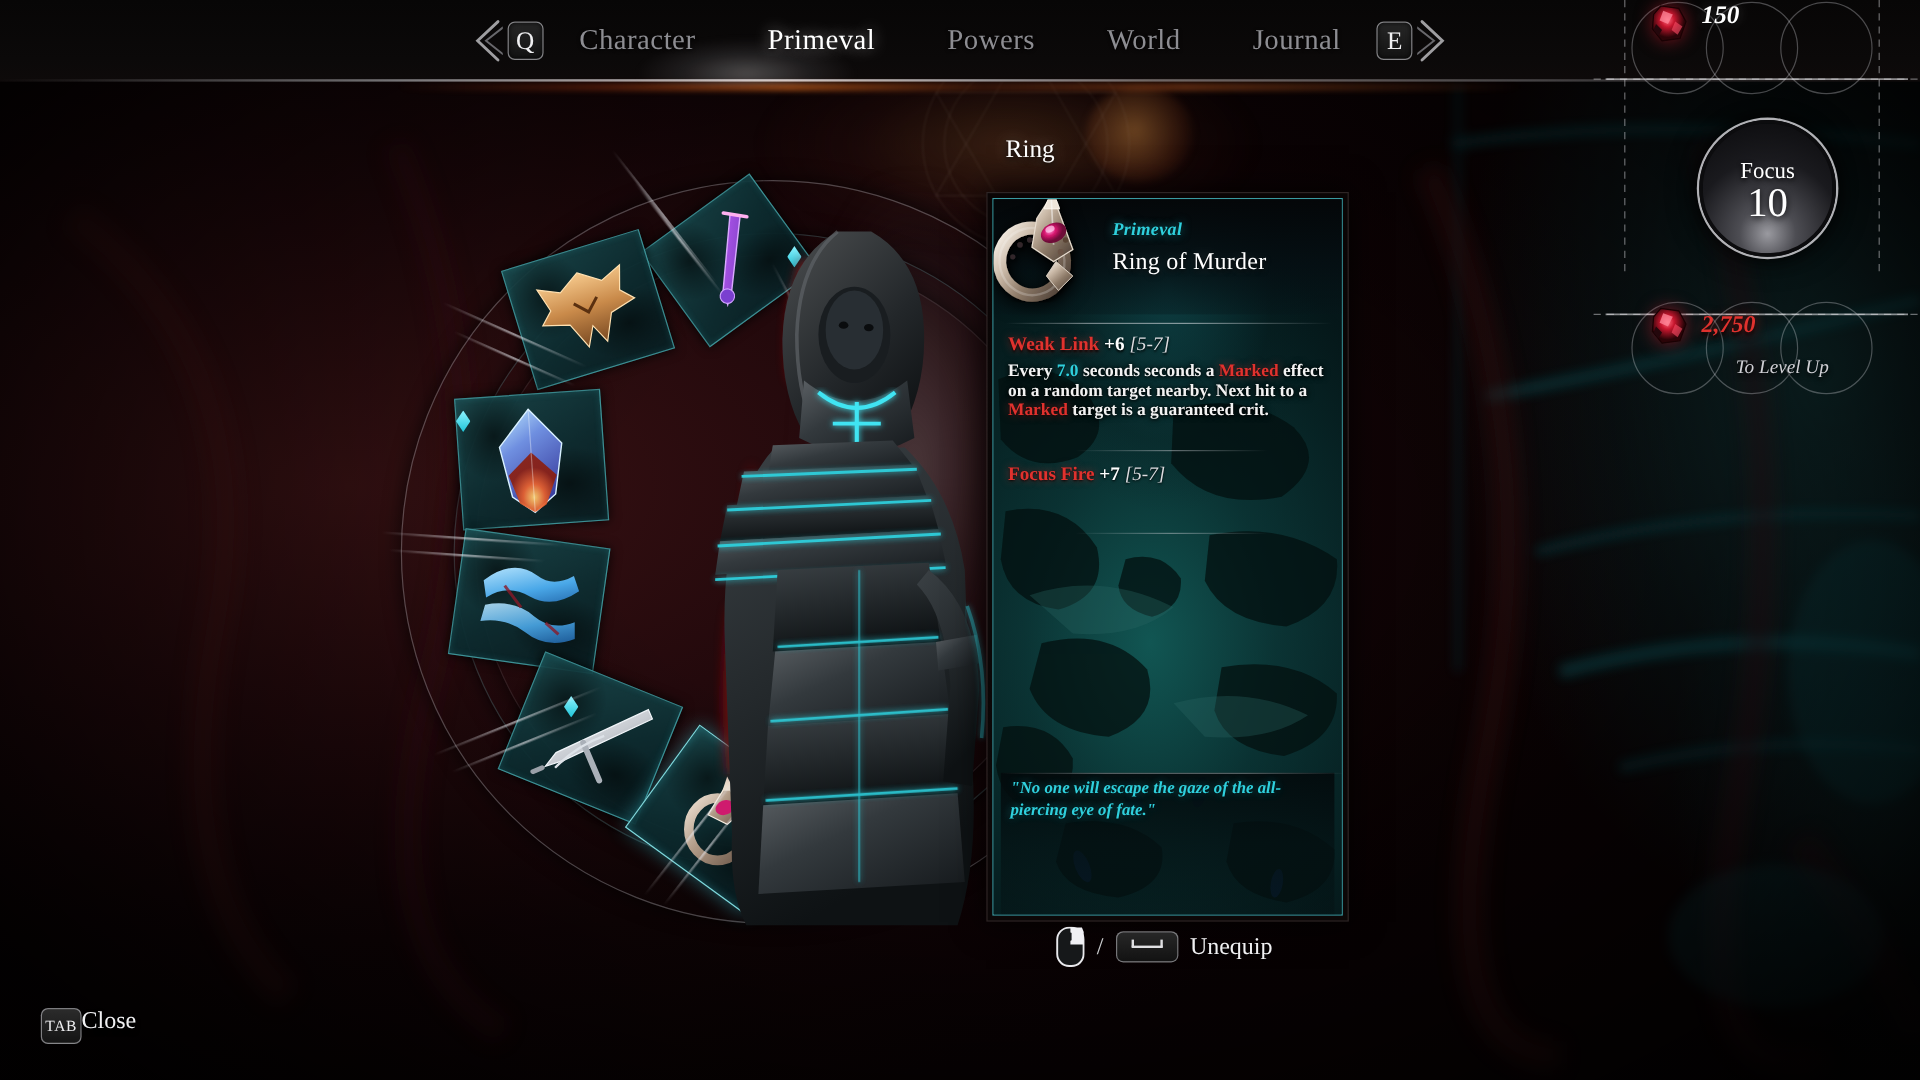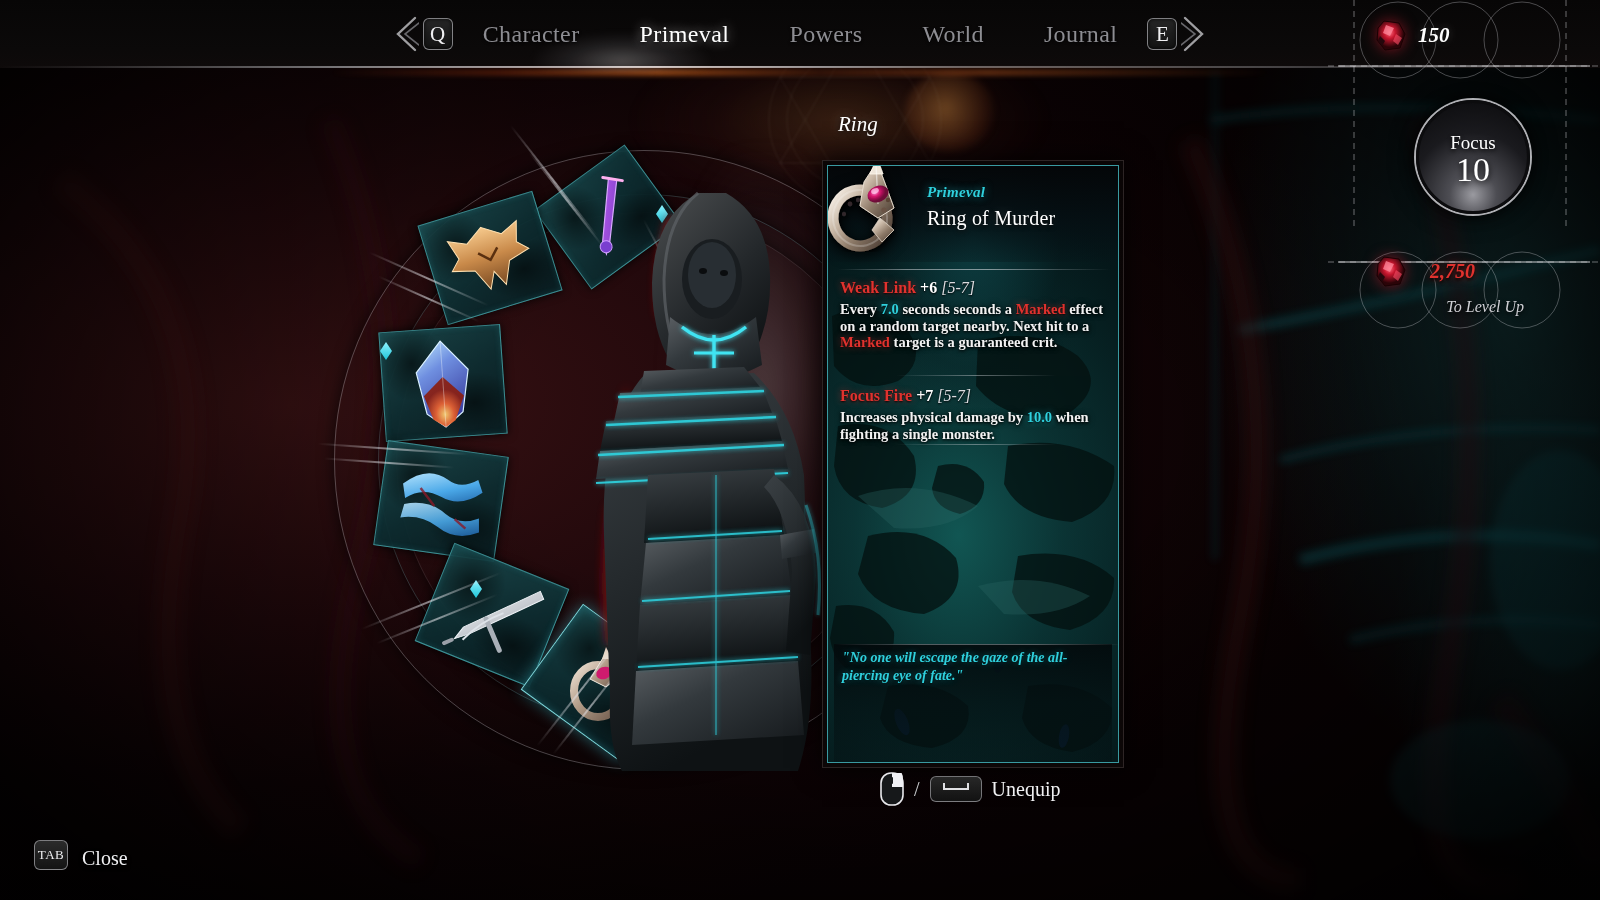--- a/index.html
+++ b/index.html
@@ -135,21 +135,21 @@
   #character { position:absolute; left:548px; top:175px; width:330px; height:600px; z-index:14; }
   #char-backglow {
     position:absolute; left:612px; top:150px; width:300px; height:620px;
     background:radial-gradient(ellipse 45% 55% at 50% 38%, rgba(225,225,230,0.22) 0%, rgba(120,120,130,0.07) 48%, rgba(0,0,0,0) 75%);
     filter:blur(10px); z-index:11;
   }
 
   
   #slot-label {
     position:absolute; left:838px; top:112px; z-index:30;
-    font-style:italic; font-size:21px; color:#ffffff;
+    font-size:21px; color:#ffffff;
     text-shadow:0 2px 6px #000, 0 0 14px rgba(255,255,255,.3);
   }
 
   
   #tooltip {
     position:absolute; left:822px; top:160px; width:302px; height:608px; z-index:32;
     background:linear-gradient(180deg,#0a0505 0%,#0c0707 100%);
     border:1px solid rgba(110,95,95,0.35);
     padding:4px;
     box-shadow:0 0 26px rgba(0,0,0,.85);
@@ -240,59 +240,59 @@
     border:1px solid rgba(210,210,215,0.5);
     display:flex; align-items:center; justify-content:center;
   }
   .spacebar .bar { width:26px; height:2px; background:#dfdfe2; box-shadow:0 -4px 0 -3px transparent; position:relative; }
   .spacebar .bar::before, .spacebar .bar::after { content:""; position:absolute; top:-5px; width:2px; height:6px; background:#dfdfe2; }
   .spacebar .bar::before { left:0; } .spacebar .bar::after { right:0; }
   #action-label { font-size:20px; color:#f0f0f2; text-shadow:0 2px 4px #000; }
 
   #close-prompt {
     position:absolute; left:34px; top:840px; z-index:36;
-    display:flex; align-items:flex-end; gap:14px;
+    display:flex; align-items:flex-start; 
   }
   .tabcap {
     width:34px; height:30px; border-radius:6px;
     background:linear-gradient(180deg,#2b2b2b,#141414);
     border:1px solid rgba(210,210,215,0.55);
     display:flex; align-items:center; justify-content:center;
     font-size:13px; color:#eeeef0; letter-spacing:.5px;
   }
   #close-label { font-size:20px; color:#f0f0f2; text-shadow:0 2px 4px #000; }
 
   
   #hud { position:absolute; right:0; top:0; width:280px; height:360px; z-index:44; }
   #hud-deco { position:absolute; right:0; top:0; width:280px; height:360px; }
 
   #currency-top {
-    position:absolute; right:78px; top:12px; width:150px; height:46px;
-    display:flex; align-items:center; gap:8px; z-index:46;
+    position:absolute; right:78px; top:0; width:150px; height:46px;
+    display:flex; align-items:flex-start; gap:8px; z-index:46;
   }
   .ore-icon { width:38px; height:38px; filter:drop-shadow(0 0 7px rgba(210,30,50,.55)); }
   #currency-top-val {
     font-style:italic; font-weight:bold; font-size:21px; color:#ffffff;
     text-shadow:0 2px 4px #000, 0 0 9px rgba(255,255,255,.25);
   }
 
   #level-badge {
     position:absolute; right:70px; top:100px; width:114px; height:114px; z-index:46;
     border-radius:50%;
     background:radial-gradient(circle at 50% 85%, #9a9aa0 0%, #4d4d53 22%, #1a1a1e 58%, #0a0a0c 100%);
     border:3px solid #0c0c0e;
     box-shadow:0 0 0 2px rgba(235,235,240,.75), 0 0 16px rgba(0,0,0,.9), 0 0 26px rgba(0,0,0,.7);
     display:flex; flex-direction:column; align-items:center; justify-content:center;
   }
   #level-word { font-size:19px; color:#ffffff; text-shadow:0 2px 4px #000; margin-top:4px; }
   #level-num { font-size:34px; font-weight:normal; color:#ffffff; line-height:32px; text-shadow:0 2px 6px #000; }
 
   #currency-bottom {
     position:absolute; right:78px; top:250px; width:150px; height:42px;
-    display:flex; align-items:center; gap:20px; z-index:46;
+    display:flex; align-items:center; gap:8px; z-index:46;
   }
   #currency-bottom-val {
     font-style:italic; font-weight:bold; font-size:20px; color:#e0322e;
     text-shadow:0 0 9px rgba(224,50,46,.55), 0 2px 3px #000;
   }
   #tolevel {
     position:absolute; right:76px; top:298px; width:150px; text-align:right; z-index:46;
     font-style:italic; font-size:16px; color:#cfcfd4; text-shadow:0 2px 4px #000;
   }
 </style>
@@ -684,21 +684,20 @@
         </div>
 
         <div class="tt-div d2"></div>
 
         <div class="aff" id="aff2">
           <div class="aff-title">
             <span class="aff-name">Focus Fire</span>
             <span class="aff-val">+7</span>
             <span class="aff-range">[5-7]</span>
           </div>
-          <div class="aff-desc"><span>Increases physical damage by </span><span class="hl-num">10.0</span><span> when fighting a single monster.</span></div>
         </div>
 
         <div class="tt-div d3"></div>
 
         <div id="tt-flavor-box"></div>
         <div id="tt-flavor-line"></div>
         <div id="tt-flavor">"No one will escape the gaze of the all-piercing eye of fate."</div>
       </div>
     </div>
   </div>

